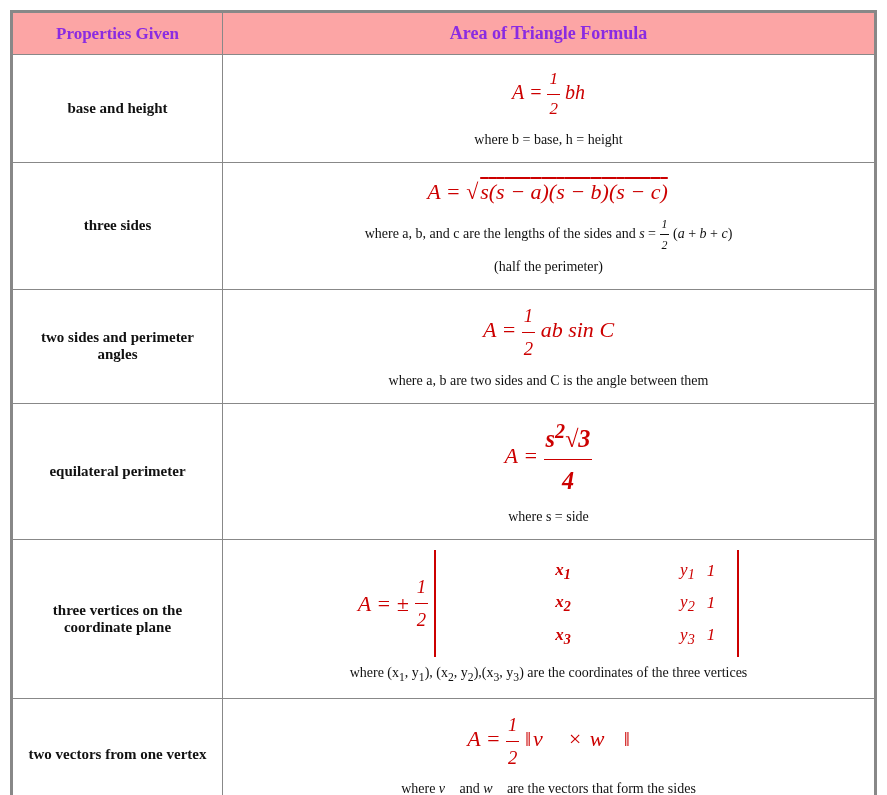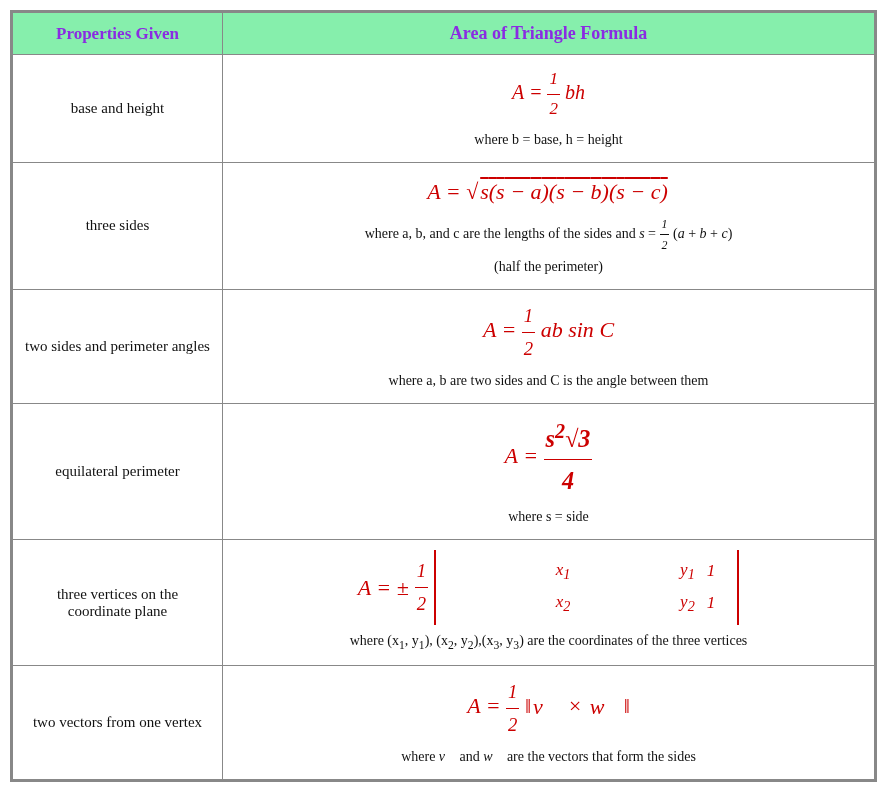--- a/index.html
+++ b/index.html
@@ -22,29 +22,29 @@
     th, td {
       border: 1.5px solid #888;
       vertical-align: middle;
       padding: 10px 12px;
     }
     thead th {
       color: #8a2be2;
       font-weight: bold;
       font-size: 18px;
       text-align: center;
-      background: #86efac;
+      background: #fca5a5;
     }
     thead th:first-child {
       font-size: 17px;
     }
     td:first-child {
       width: 210px;
       text-align: center;
-      font-weight: normal;
+      font-weight: bold;
       font-size: 15px;
       color: #111;
     }
     td:last-child {
       text-align: center;
       font-size: 15px;
       color: #111;
       line-height: 1.7;
     }
     .formula {
@@ -205,20 +205,25 @@
                       <tr>
                     <td><i>x</i><sub>1</sub></td>
                     <td><i>y</i><sub>1</sub></td>
                     <td>1</td>
                   </tr>
                   <tr>
                     <td><i>x</i><sub>2</sub></td>
                     <td><i>y</i><sub>2</sub></td>
                     <td>1</td>
                   </tr>
+                  <tr>
+                    <td><i>x</i><sub>3</sub></td>
+                    <td><i>y</i><sub>3</sub></td>
+                    <td>1</td>
+                  </tr>
                 </tbody>
                   </table>
               </span>
             </span>
           </span>
           <span class="desc">
             where (x<sub>1</sub>, y<sub>1</sub>), (x<sub>2</sub>, y<sub>2</sub>),(x<sub>3</sub>, y<sub>3</sub>) are the coordinates of the three vertices
           </span>
         </td>
       </tr>

